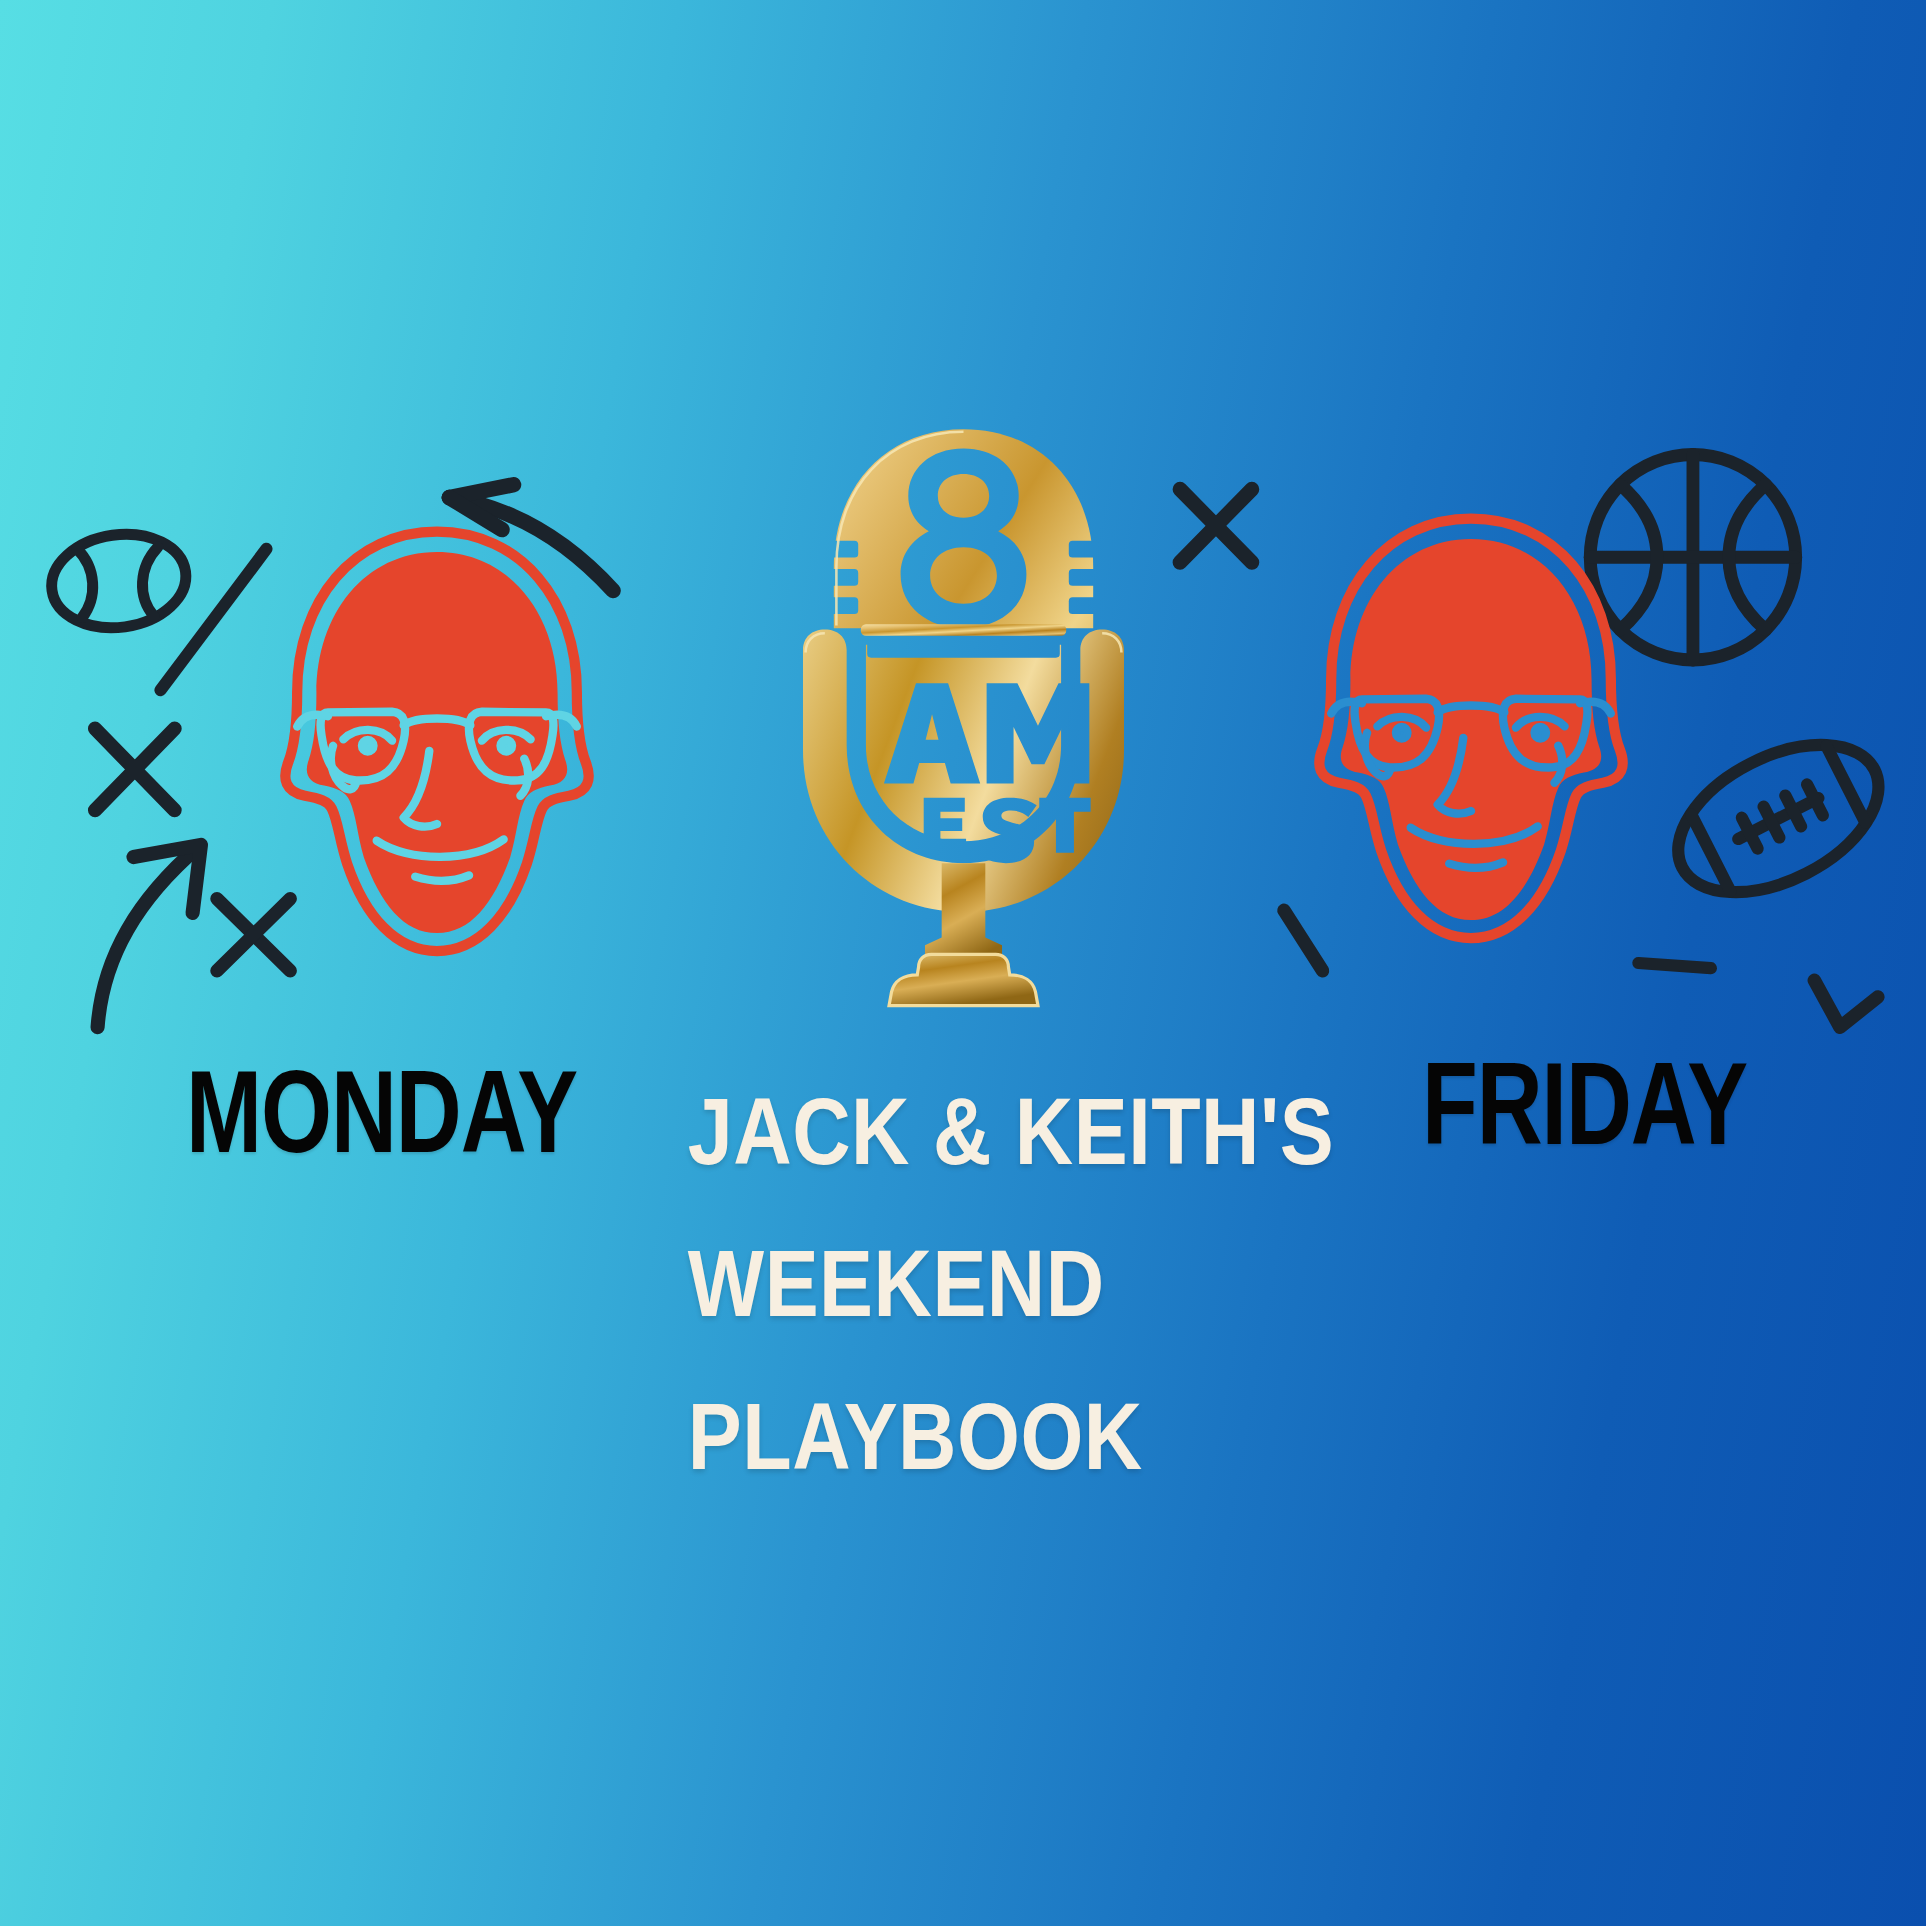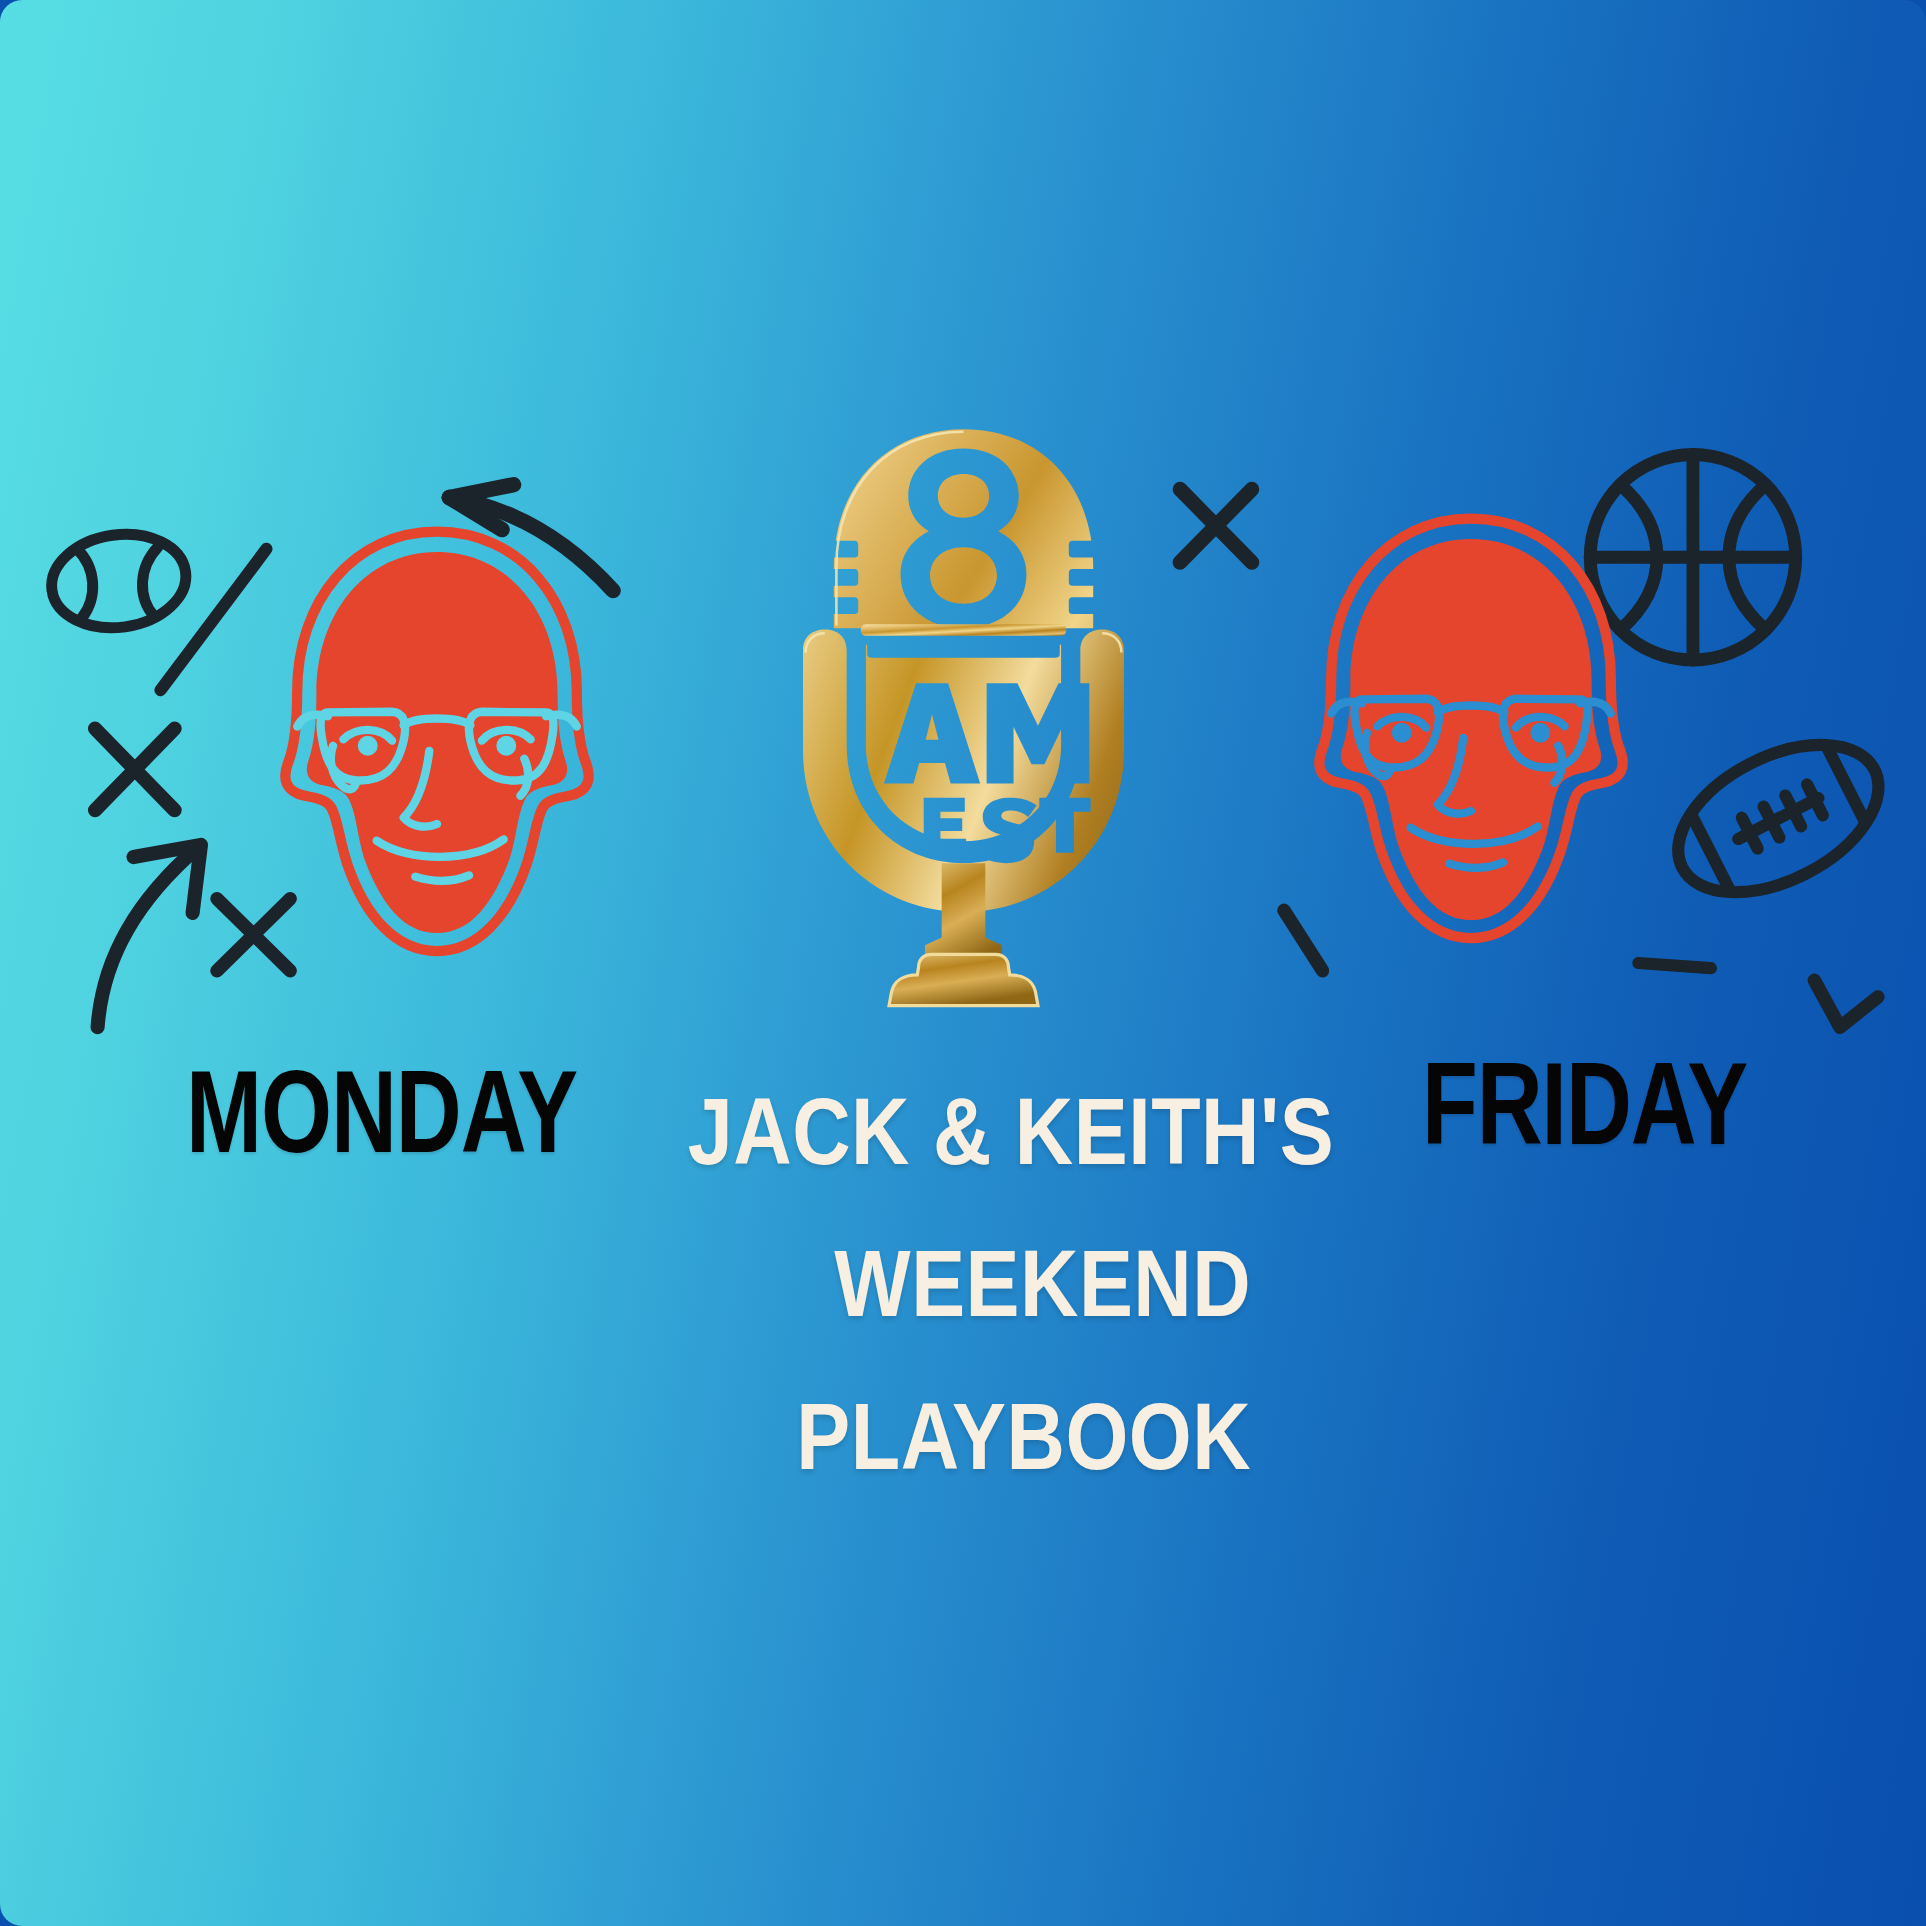--- a/index.html
+++ b/index.html
@@ -10,21 +10,20 @@
     overflow: hidden;
     background: #0a50af;
   }
   #poster {
     position: relative;
     width: 1926px;
     height: 1926px;
     background: linear-gradient(100deg, #57dee4 0%, #4fd3e0 12%, #3bb7db 30%, #2a93d0 48%, #1a74c2 66%, #0f5cb5 82%, #0a4fae 100%);
     font-family: "Liberation Sans", sans-serif;
     overflow: hidden;
-    border-radius: 22px;
   }
 
   
   .doodle-layer {
     position: absolute;
     inset: 0;
     width: 1926px;
     height: 1926px;
     pointer-events: none;
   }
@@ -62,21 +61,21 @@
     text-shadow: 0 1.9px 3.2px rgba(0,0,0,0.14);
   }
   .day-monday { left: 186px; top: 1053px; }
   .day-friday { left: 1422px; top: 1045px; }
 
   .show-title {
     position: absolute;
     left: 642px;
     top: 1056px;
     width: 655px;
-    text-align: right;
+    text-align: left;
     font-family: "Liberation Sans Narrow", "Liberation Sans", sans-serif;
     font-weight: 700;
     font-size: 94px;
     line-height: 1.62;
     color: #f7efe1;
     letter-spacing: 0.6px;
     text-shadow: 0 2.6px 5.8px rgba(0,0,0,0.15);
   }
   .show-title .tline {
     display: block;

